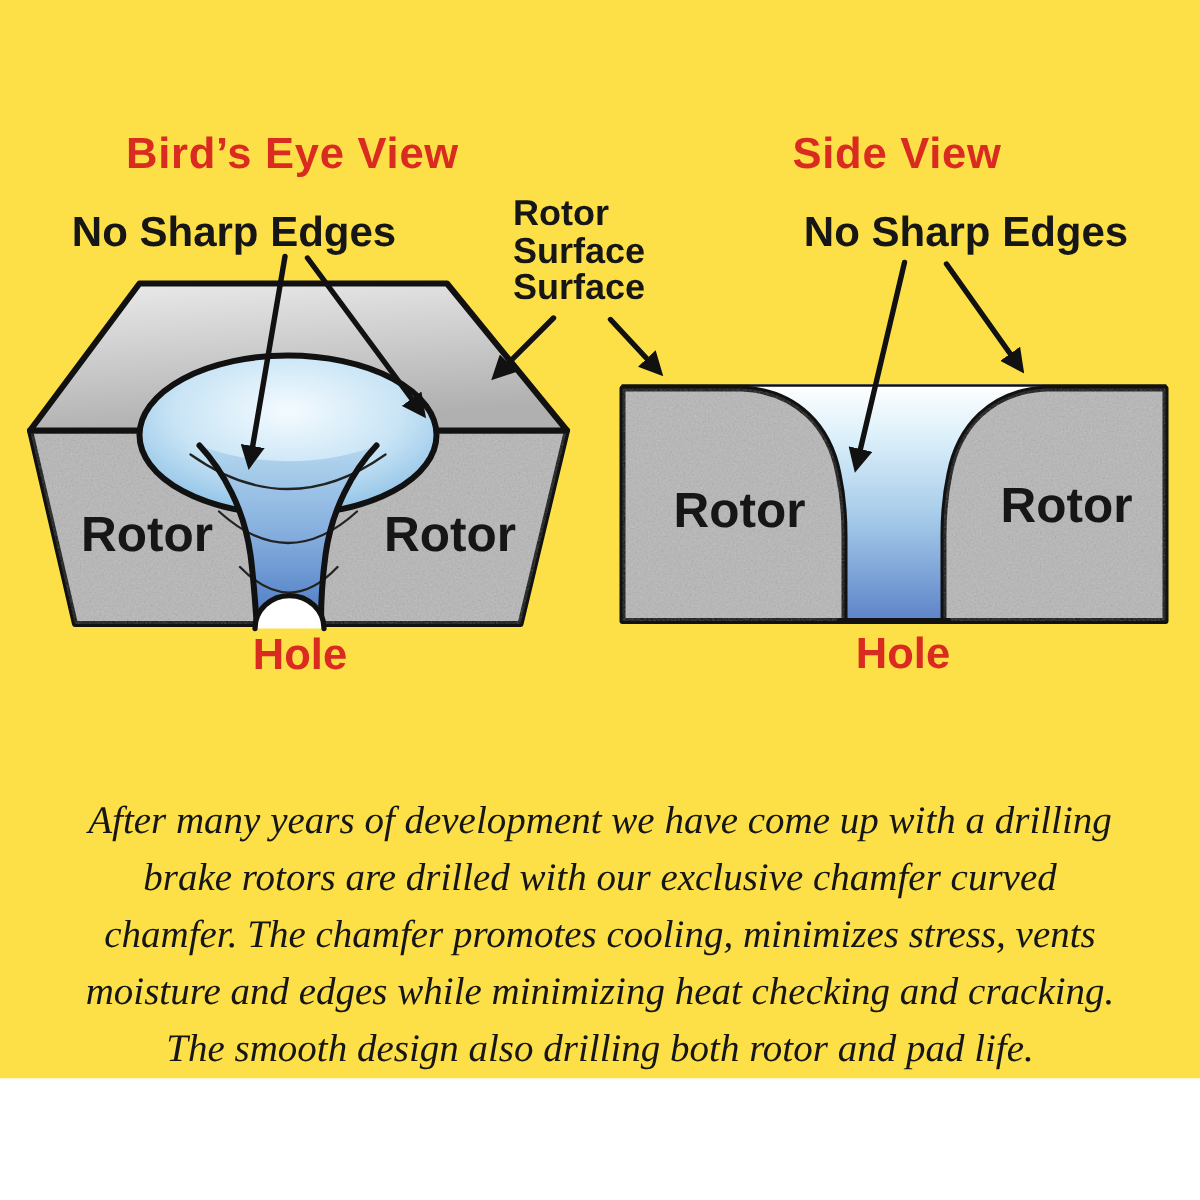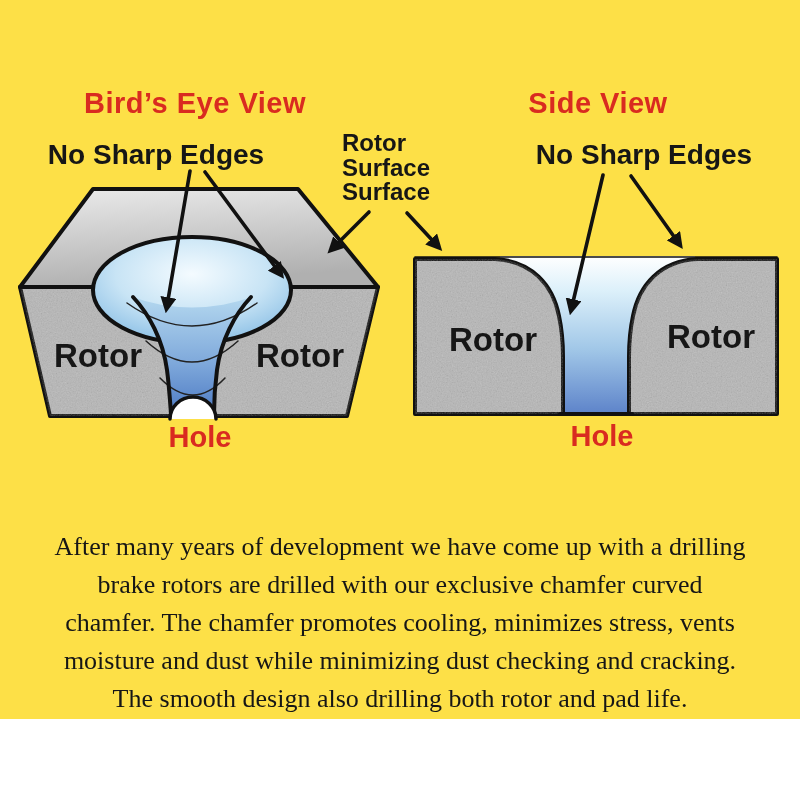--- a/index.html
+++ b/index.html
@@ -10,21 +10,21 @@
        font-family:"Liberation Sans",sans-serif;}
   .ctr{transform:translateX(-50%);}
   .red{color:#d92b20;}
   .view-title{font-size:29px;letter-spacing:.5px;}
   .nse{font-size:28px;}
   .rbs{font-size:24px;line-height:24.5px;}
   .rbs span{display:block;}
   .rotor{font-size:33px;}
   .hole{font-size:29px;text-align:right;}
   .para{position:absolute;top:528px;left:0;width:800px;text-align:center;
-        font-family:"Liberation Serif",serif;font-size:26px;line-height:38px;color:#161616;}
+        font-family:"Liberation Serif",serif;font-size:26px;line-height:38px;color:#161616;font-style:italic;}
   .para span{display:block;white-space:pre;}
 </style>
 </head>
 <body>
 
 <div id="page">
 
   <svg width="800" height="470" viewBox="0 0 800 470">
     <defs>
       <linearGradient id="topFace" x1="0" y1="0" x2="0.25" y2="1">
@@ -129,17 +129,17 @@
   <div class="lbl ctr rotor" style="left:493px;top:321px;">Rotor</div>
   <div class="lbl ctr rotor" style="left:711px;top:318px;">Rotor</div>
 
   <div class="lbl ctr red hole" style="left:200px;top:421px;">Hole</div>
   <div class="lbl ctr red hole" style="left:602px;top:420px;">Hole</div>
 
   <div class="para">
     <span>After many years of development we have come up with a drilling</span>
     <span>brake rotors are drilled with our exclusive chamfer curved</span>
     <span>chamfer. The chamfer promotes cooling, minimizes stress, vents</span>
-    <span>moisture and dust while minimizing dust checking and cracking.</span>
+    <span>moisture and edges while minimizing heat checking and cracking.</span>
     <span>The smooth design also drilling both rotor and pad life.</span>
   </div>
 
 </div>
 
 </body></html>

